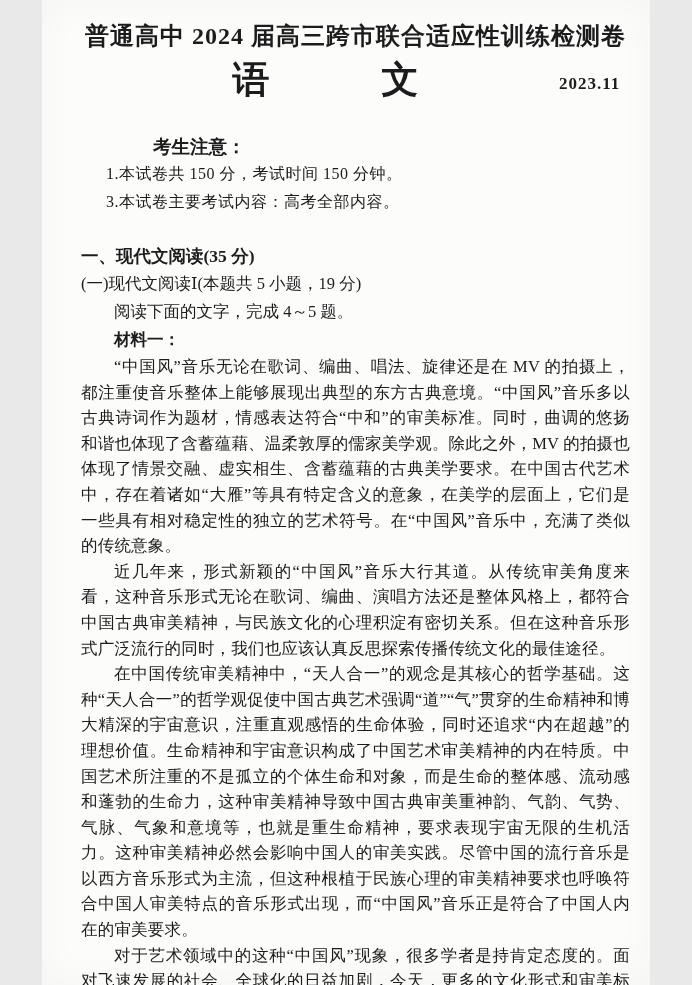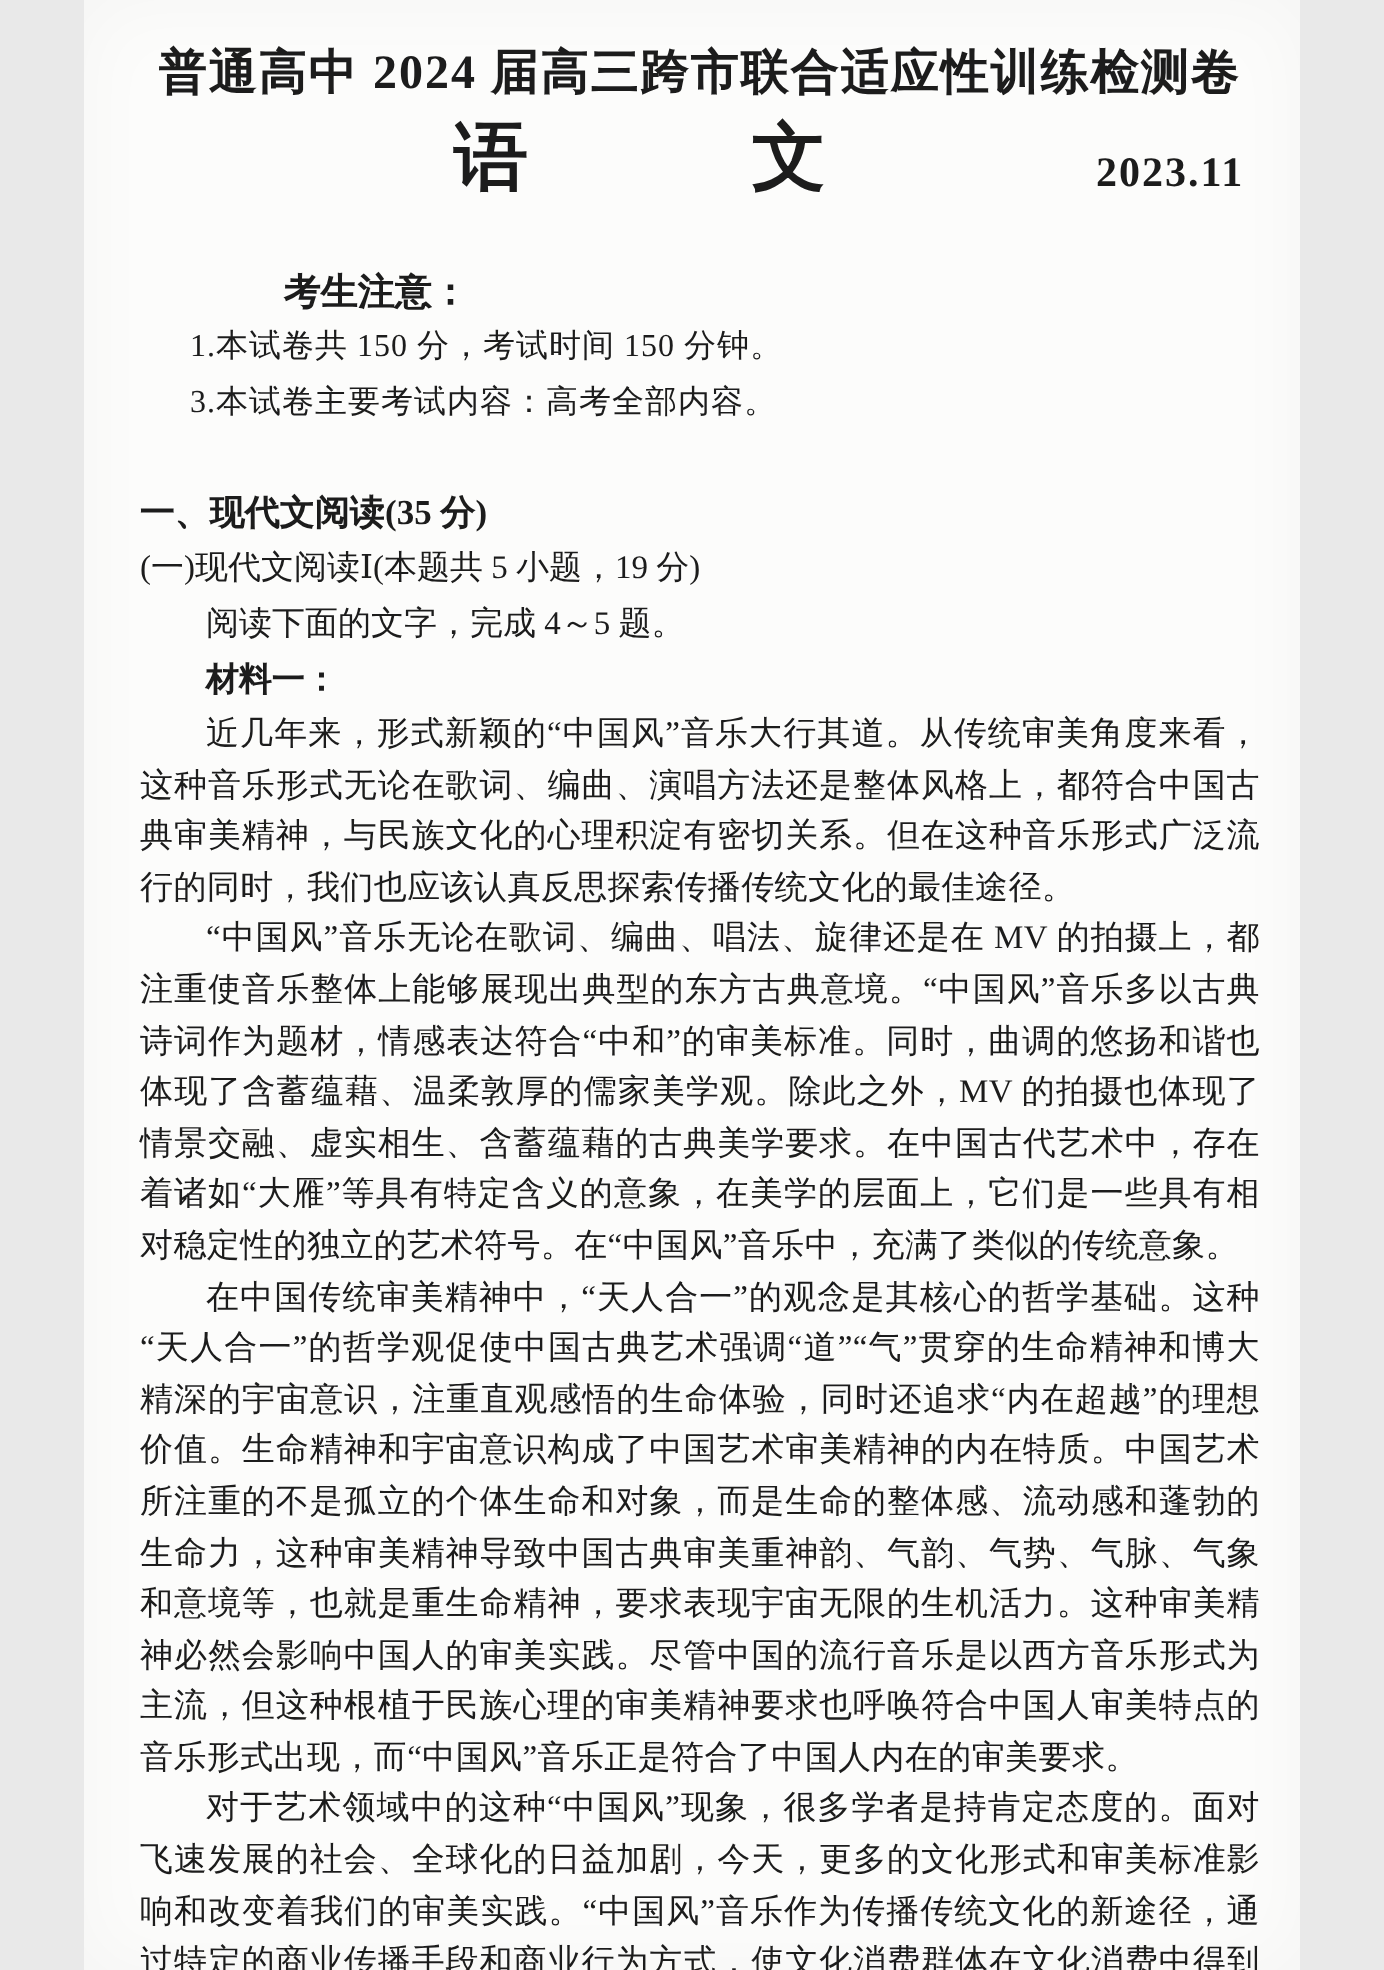--- a/index.html
+++ b/index.html
@@ -10,21 +10,21 @@
   .page {
     position: relative;
     width: 608px;
     height: 985px;
     margin: 0 auto;
     background: #fcfcfb;
     color: #1c1c1c;
     font-family: "Liberation Serif", "DejaVu Serif", serif;
     overflow: hidden;
     box-sizing: border-box;
-    padding: 16px 20px 0 28px;
+    padding: 16px 20px 0 39px;
     box-shadow: inset 0 0 40px rgba(0,0,0,0.03);
   }
   
   .paper-title {
     margin: 4px 0 0 0;
     text-align: center;
     font-size: 24px;
     font-weight: bold;
     letter-spacing: 1px;
     white-space: nowrap;
@@ -43,21 +43,21 @@
     justify-content: center;
     gap: 112px;
     font-size: 37px;
     font-weight: bold;
     line-height: 48px;
   }
   .exam-date {
     position: absolute;
     left: 478px;
     top: 18px;
-    font-size: 21px;
+    font-size: 17px;
     font-weight: bold;
     letter-spacing: 1px;
   }
   
   .notice {
     margin: 26px 0 0 25px;
   }
   .notice-heading {
     font-size: 18.5px;
     font-weight: bold;
@@ -122,20 +122,20 @@
   </div>
 
   <div class="section">
     <div class="section-heading">一、现代文阅读(35 分)</div>
     <div class="section-subheading">(一)现代文阅读Ⅰ(本题共 5 小题，19 分)</div>
     <div class="instruction">阅读下面的文字，完成 4～5 题。</div>
     <div class="material-label">材料一：</div>
   </div>
 
   <div class="material-text">
+    <p>“中国风”音乐无论在歌词、编曲、唱法、旋律还是在 MV 的拍摄上，都注重使音乐整体上能够展现出典型的东方古典意境。“中国风”音乐多以古典诗词作为题材，情感表达符合“中和”的审美标准。同时，曲调的悠扬和谐也体现了含蓄蕴藉、温柔敦厚的儒家美学观。除此之外，MV 的拍摄也体现了情景交融、虚实相生、含蓄蕴藉的古典美学要求。在中国古代艺术中，存在着诸如“大雁”等具有特定含义的意象，在美学的层面上，它们是一些具有相对稳定性的独立的艺术符号。在“中国风”音乐中，充满了类似的传统意象。</p>
     <p>近几年来，形式新颖的“中国风”音乐大行其道。从传统审美角度来看，这种音乐形式无论在歌词、编曲、演唱方法还是整体风格上，都符合中国古典审美精神，与民族文化的心理积淀有密切关系。但在这种音乐形式广泛流行的同时，我们也应该认真反思探索传播传统文化的最佳途径。</p>
-    <p>“中国风”音乐无论在歌词、编曲、唱法、旋律还是在 MV 的拍摄上，都注重使音乐整体上能够展现出典型的东方古典意境。“中国风”音乐多以古典诗词作为题材，情感表达符合“中和”的审美标准。同时，曲调的悠扬和谐也体现了含蓄蕴藉、温柔敦厚的儒家美学观。除此之外，MV 的拍摄也体现了情景交融、虚实相生、含蓄蕴藉的古典美学要求。在中国古代艺术中，存在着诸如“大雁”等具有特定含义的意象，在美学的层面上，它们是一些具有相对稳定性的独立的艺术符号。在“中国风”音乐中，充满了类似的传统意象。</p>
     <p>在中国传统审美精神中，“天人合一”的观念是其核心的哲学基础。这种“天人合一”的哲学观促使中国古典艺术强调“道”“气”贯穿的生命精神和博大精深的宇宙意识，注重直观感悟的生命体验，同时还追求“内在超越”的理想价值。生命精神和宇宙意识构成了中国艺术审美精神的内在特质。中国艺术所注重的不是孤立的个体生命和对象，而是生命的整体感、流动感和蓬勃的生命力，这种审美精神导致中国古典审美重神韵、气韵、气势、气脉、气象和意境等，也就是重生命精神，要求表现宇宙无限的生机活力。这种审美精神必然会影响中国人的审美实践。尽管中国的流行音乐是以西方音乐形式为主流，但这种根植于民族心理的审美精神要求也呼唤符合中国人审美特点的音乐形式出现，而“中国风”音乐正是符合了中国人内在的审美要求。</p>
     <p>对于艺术领域中的这种“中国风”现象，很多学者是持肯定态度的。面对飞速发展的社会、全球化的日益加剧，今天，更多的文化形式和审美标准影响和改变着我们的审美实践。“中国风”音乐作为传播传统文化的新途径，通过特定的商业传播手段和商业行为方式，使文化消费群体在文化消费中得到审美的愉悦，最终实现传统文化和古典文明的传播。</p>
 
   </div>
 
 </div>
 
 </body></html>

